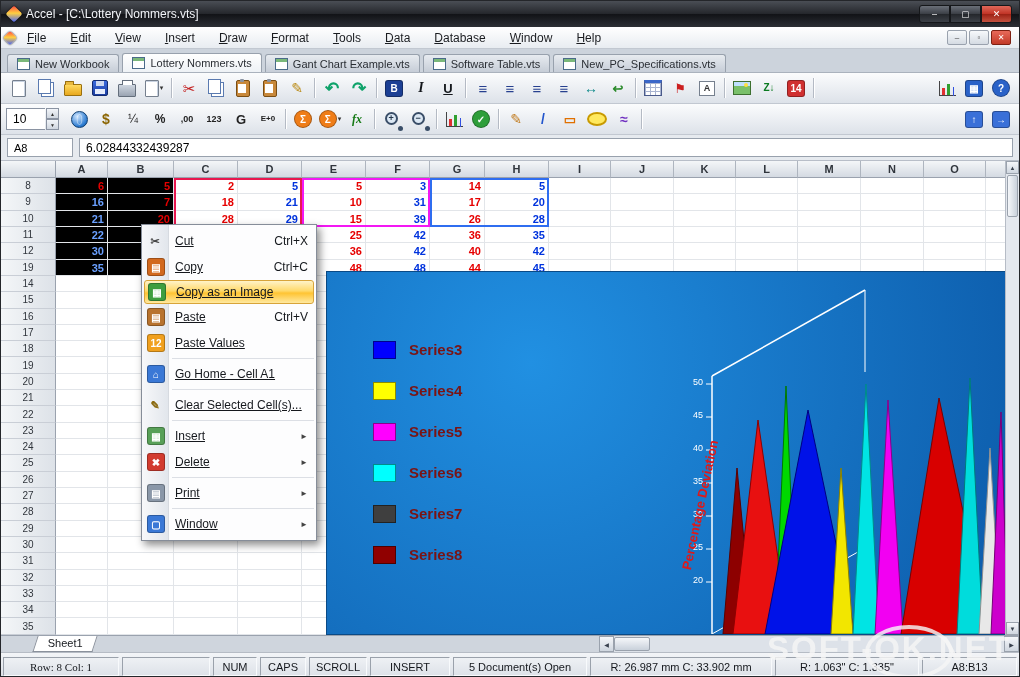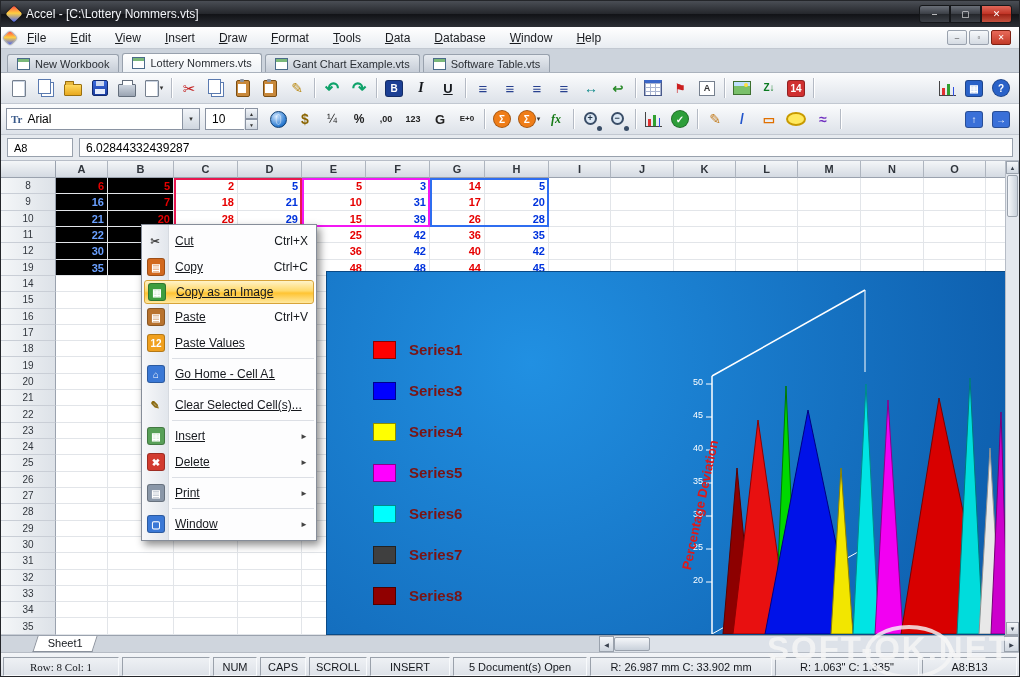--- a/index.html
+++ b/index.html
@@ -169,20 +169,24 @@
         <span>Lottery Nommers.vts</span>
       </div>
       <div class="dtab">
         <span class="tabico"></span>
         <span>Gant Chart Example.vts</span>
       </div>
       <div class="dtab">
         <span class="tabico"></span>
         <span>Software Table.vts</span>
       </div>
+      <div class="dtab">
+        <span class="tabico"></span>
+        <span>New_PC_Specifications.vts</span>
+      </div>
     </div>
 
   <div class="toolbar">
       <div class="tb">
         <span class="i-page"></span>
       </div>
       <div class="tb">
         <span class="i-page2"></span>
       </div>
       <div class="tb">
@@ -276,25 +280,20 @@
       </div>
       <div class="tb">
         <span class="chip" style="color: rgb(255, 255, 255); background: rgb(42, 98, 200);">▦</span>
       </div>
       <div class="tb">
         <span class="circ" style="color: rgb(255, 255, 255); background: rgb(42, 98, 200);">?</span>
       </div>
     </div>
 
   <div class="toolbar">
-    <div class="fontbox">
-      <span class="trico">Tr</span>
-      <span>Arial</span>
-      <span class="fontdd">▾</span>
-    </div>
     <div class="sizebox">
       <span>10</span>
     </div>
     <div class="spin">
       <div class="spinb">▲</div>
       <div class="spinb">▼</div>
     </div>
     <div style="display:flex;align-items:center;gap:1px;flex:1;">
         <div class="tb">
           <span class="i-globe"></span>
@@ -930,24 +929,20 @@
           <div class="gc" style="width: 21px;"></div>
         </div>
       </div>
 
     <div class="outline" id="ol-red"></div>
     <div class="outline" id="ol-mag"></div>
     <div class="outline" id="ol-blue"></div>
 
     <div class="chartobj">
       <div class="legend">
-          <div class="lgi">
-            <span class="lgsw" style="background: rgb(255, 0, 0);"></span>
-            <span class="lgt">Series1</span>
-          </div>
           <div class="lgi">
             <span class="lgsw" style="background: rgb(0, 0, 255);"></span>
             <span class="lgt">Series3</span>
           </div>
           <div class="lgi">
             <span class="lgsw" style="background: rgb(255, 255, 0);"></span>
             <span class="lgt">Series4</span>
           </div>
           <div class="lgi">
             <span class="lgsw" style="background: rgb(255, 0, 255);"></span>

